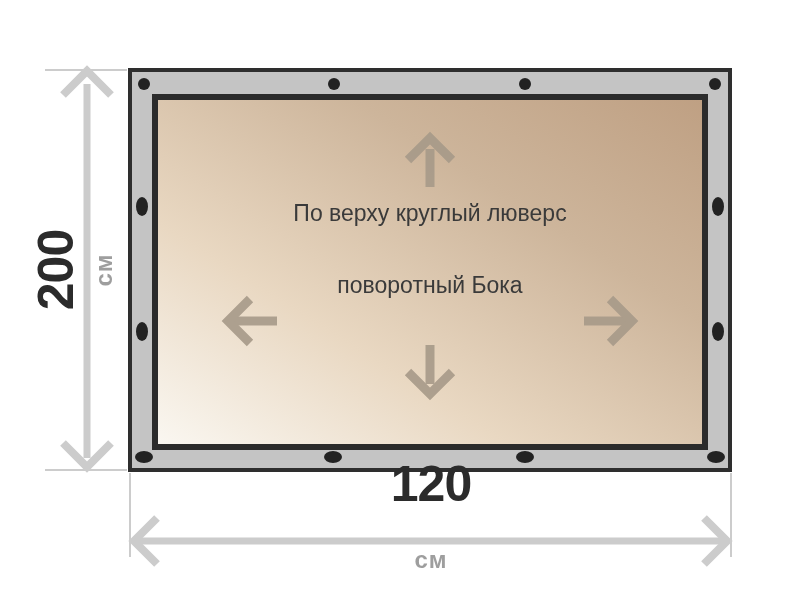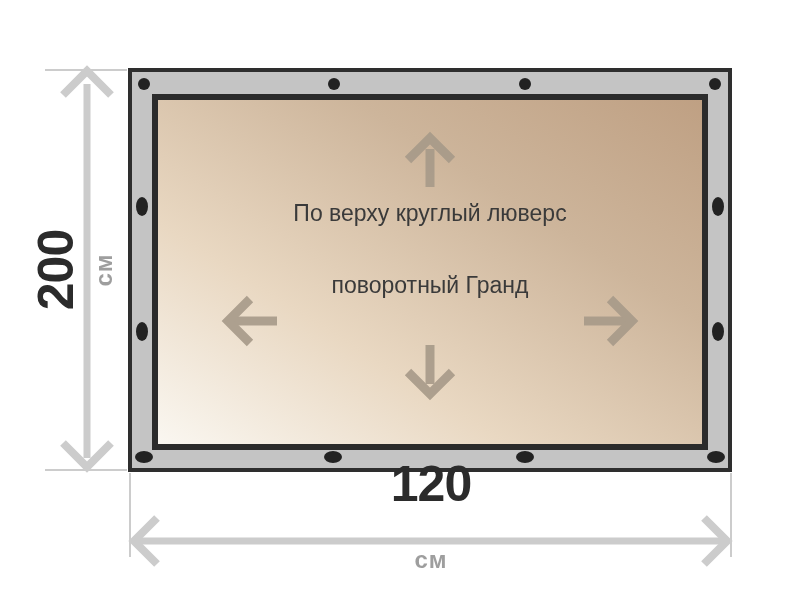--- a/index.html
+++ b/index.html
@@ -90,21 +90,21 @@
       <line x1="584" y1="321" x2="627" y2="321" stroke-width="9" stroke="#a79a89"></line>
       <polyline points="610,299 632,321 610,343" fill="none" stroke-width="9" stroke="#a79a89"></polyline>
 
       <line x1="430" y1="345" x2="430" y2="384" stroke-width="9" stroke="#a79a89"></line>
       <polyline points="408,372 430,394 452,372" fill="none" stroke-width="9" stroke="#a79a89"></polyline>
     </g>
   </svg>
 
   <div class="note note-top">По верху круглый люверс</div>
   <div class="note note-mid">
-    <div>поворотный Гранд</div>
+    <div>поворотный Бока</div>
   </div>
 
   <div class="dim-val h-val">200</div>
   <div class="dim-unit h-unit">см</div>
   <div class="dim-val w-val">120</div>
   <div class="dim-unit w-unit">см</div>
 
 </div>
 
 </body></html>

